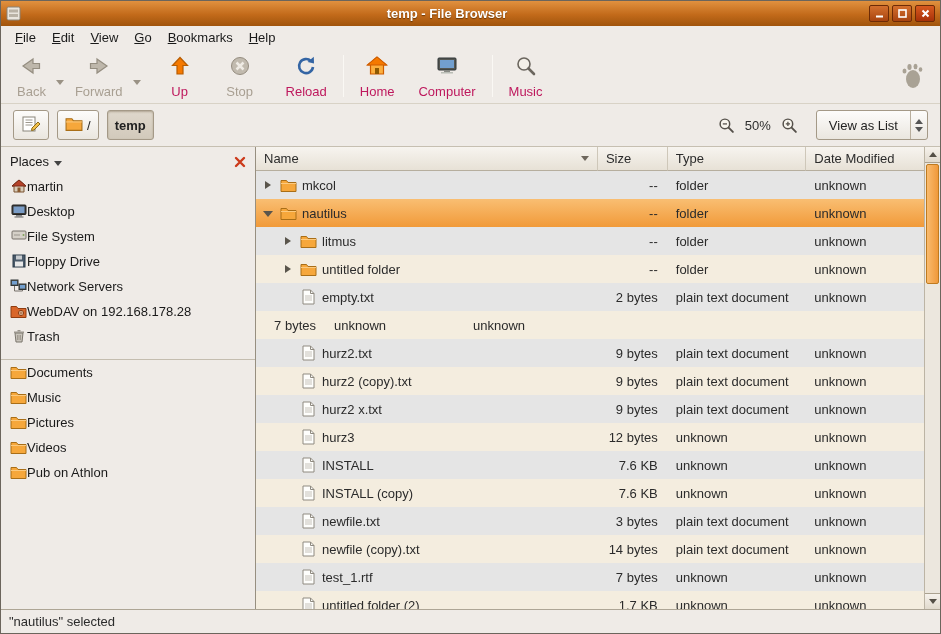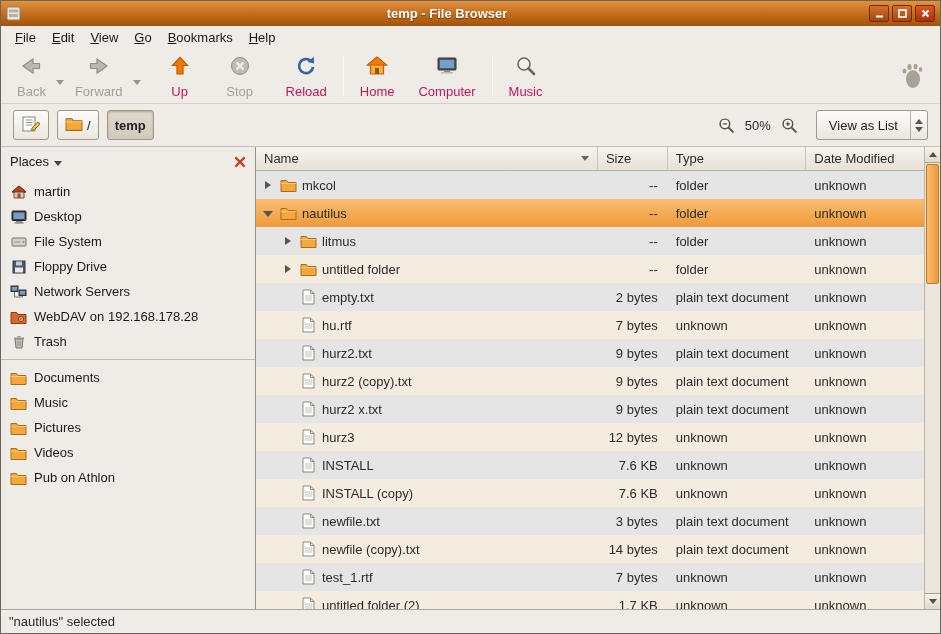--- a/index.html
+++ b/index.html
@@ -46,21 +46,21 @@
   
   .content { flex:1; display:flex; min-height:0; }
 
   
   .sidebar { flex:0 0 255px; width:255px; border-right:1px solid #978F80; display:flex; flex-direction:column; background:#EFEBE7; }
   .sb-header { flex:0 0 29px; display:flex; align-items:center; padding:0 9px; }
   .sb-title { font-size:13px; color:#1a1a1a; display:flex; align-items:center; gap:5px; }
   .sb-title-tri { width:0;height:0;border:4px solid transparent; border-top:5px solid #444; border-bottom:none; margin-top:3px; }
   .sb-close { margin-left:auto; display:flex; align-items:center; }
   .sb-items { flex:1; overflow:hidden; padding-top:3px; }
-  .sb-item { height:25px; display:flex; align-items:center; gap:7px; padding:0 9px; font-size:13px; color:#1a1a1a; white-space:nowrap; }
+  .sb-item { height:25px; display:flex; padding:0 9px; font-size:13px; color:#1a1a1a; white-space:nowrap; }
   .sb-icon { width:17px; flex:0 0 17px; display:flex; justify-content:center; }
   .sb-sep { height:1px; background:#C4BDAF; margin:5px 0; }
 
   
   .main { flex:1; display:flex; min-width:0; background:#FAF8F4; }
   .list-pane { flex:1; display:flex; flex-direction:column; min-width:0; }
   .list-header { flex:0 0 24px; display:flex; }
   .col-h { background:linear-gradient(#F7F4EF,#E7E1D6); border-right:1px solid #CEC7B9; border-bottom:1px solid #B6AE9E; display:flex; align-items:center; padding:0 8px; font-size:13px; color:#2b2b2b; position:relative; }
   .col-name { width:343px; } .col-size { width:70px; } .col-type { width:139px; } .col-date { width:118px; border-right:none; }
   .sort-tri { position:absolute; right:8px; top:9px; width:0;height:0; border:4px solid transparent; border-top:5px solid #6E675C; border-bottom:none; }
@@ -481,31 +481,20 @@
                     <path d="M3 7 h7 M3 9 h7 M3 11 h7" stroke="#B9B4AA" stroke-width="0.8"></path>
                   </svg>
                 </span>
       <span class="cell-name-text">empty.txt</span>
     </div>
     <div class="cell cell-size">2 bytes</div>
     <div class="cell cell-type">plain text document</div>
     <div class="cell cell-date">unknown</div>
   </div>
             <div class="row alt">
-    <div class="cell cell-name" style="padding-left: 26px;">
-      <span class="expander"></span>
-      <span class="row-icon">
-                  <svg width="13" height="16" viewBox="0 0 13 16">
-                    <path d="M1 1 h7.5 L12 4.5 V15 H1 z" fill="#FEFEFC" stroke="#8F8A80"></path>
-                    <path d="M8.5 1 V4.5 H12" fill="none" stroke="#8F8A80"></path>
-                    <path d="M3 7 h7 M3 9 h7 M3 11 h7" stroke="#B9B4AA" stroke-width="0.8"></path>
-                  </svg>
-                </span>
-      <span class="cell-name-text">hu.rtf</span>
-    </div>
     <div class="cell cell-size">7 bytes</div>
     <div class="cell cell-type">unknown</div>
     <div class="cell cell-date">unknown</div>
   </div>
             <div class="row base">
     <div class="cell cell-name" style="padding-left: 26px;">
       <span class="expander"></span>
       <span class="row-icon">
                   <svg width="13" height="16" viewBox="0 0 13 16">
                     <path d="M1 1 h7.5 L12 4.5 V15 H1 z" fill="#FEFEFC" stroke="#8F8A80"></path>

